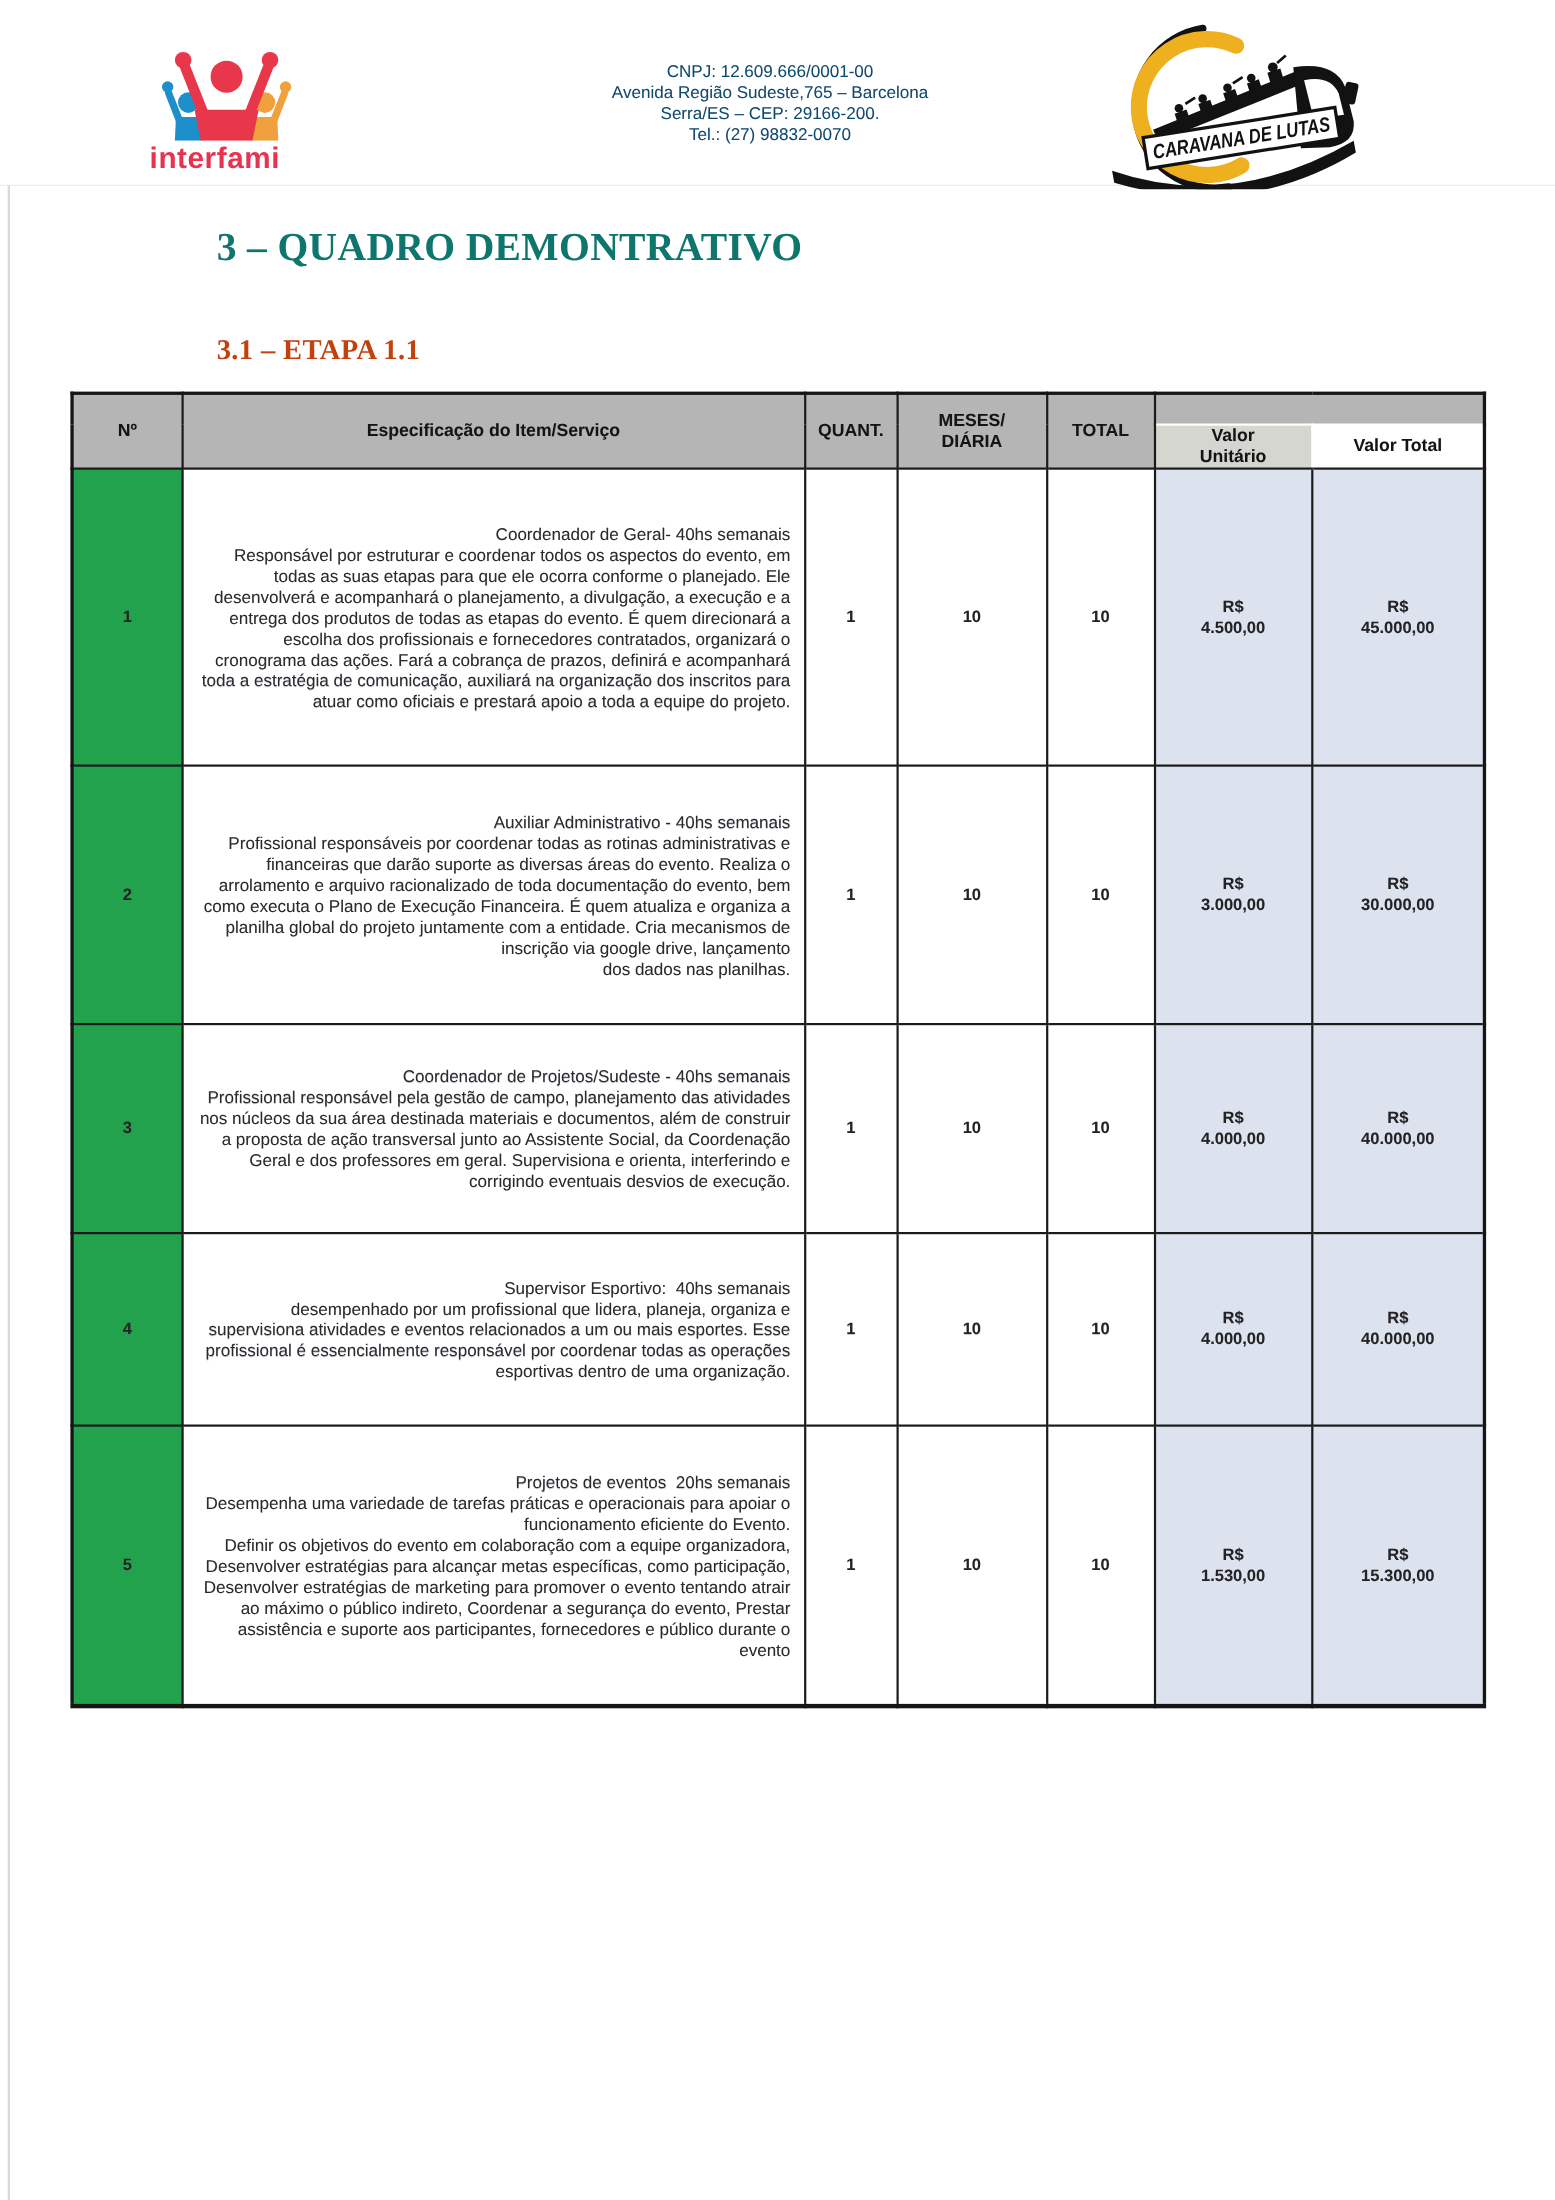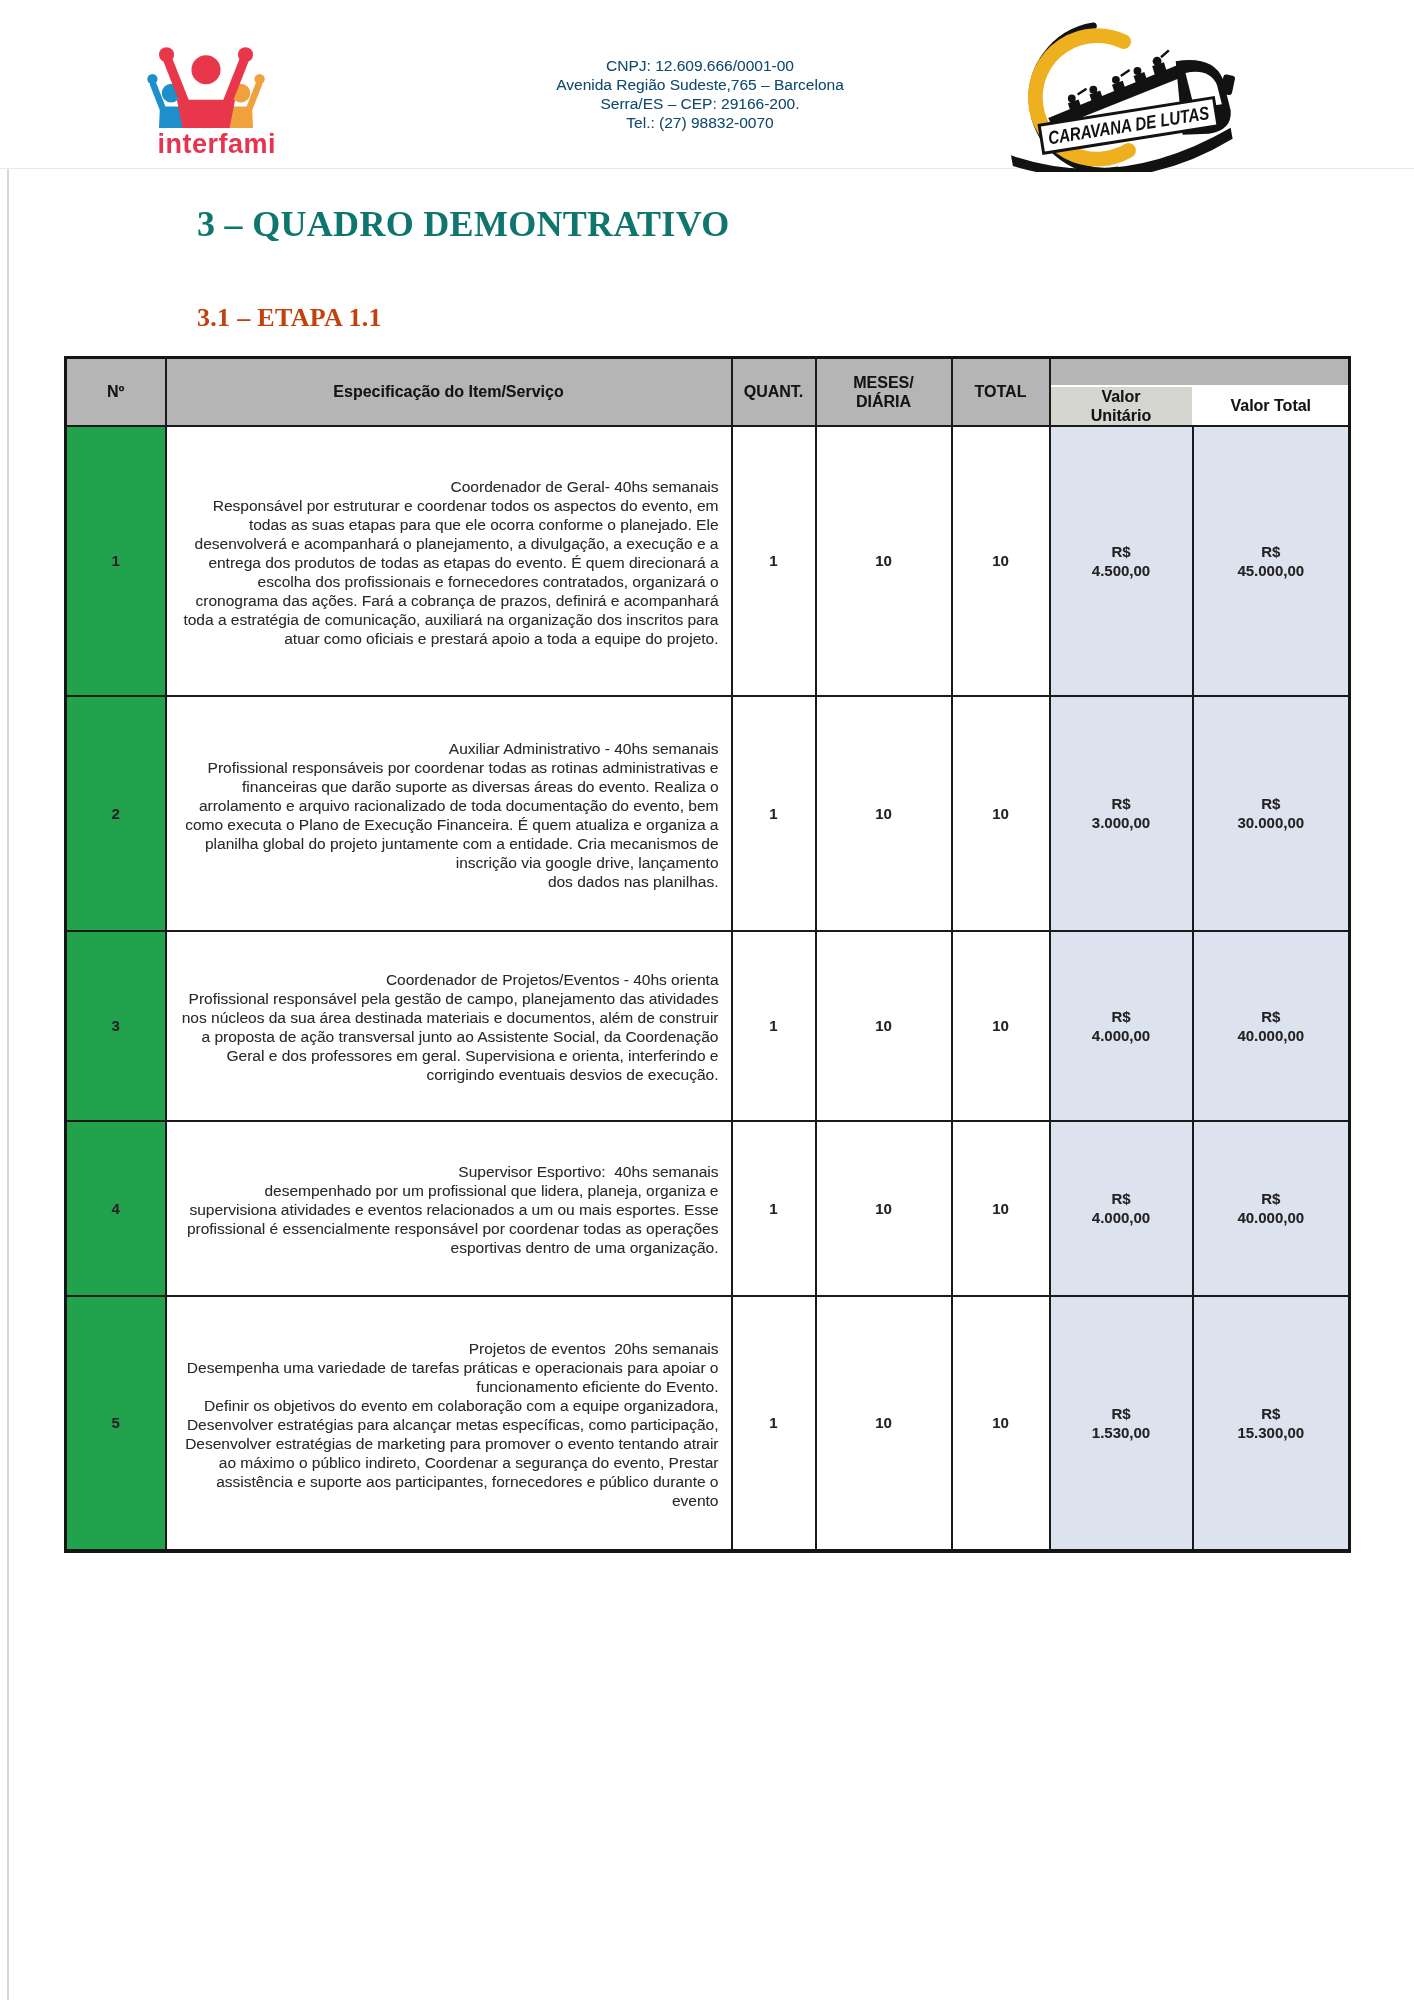--- a/index.html
+++ b/index.html
@@ -4,21 +4,21 @@
 <style>
   * { margin:0; padding:0; box-sizing:border-box; }
   body { background:#ffffff; font-family:"Liberation Sans", sans-serif; }
   .page { position:relative; width:1414px; height:2000px; background:#ffffff; overflow:hidden; }
 
   
   .edge-v { position:absolute; left:7px; top:169px; width:2px; height:1831px; background:#d8d8d8; }
   .edge-h { position:absolute; left:0; top:168px; width:100%; height:1px; background:#e9e9e9; }
 
   
-  .brand-block { position:absolute; left:136px; top:34px; width:140px; text-align:right; }
+  .brand-block { position:absolute; left:136px; top:34px; width:140px; text-align:left; }
   .brand-block svg { display:block; margin:0 auto; }
   .brand-word { font-size:27px; font-weight:bold; color:#e63350; letter-spacing:0.5px; margin-top:1px; }
 
   .contact { position:absolute; left:420px; top:56px; width:560px; text-align:center;
              font-size:15.5px; line-height:19px; color:#0c4a6e;
              text-shadow:0.2px 0.2px 0.5px rgba(120,90,140,0.25); }
 
   .caravana { position:absolute; left:982px; top:20px; }
 
   
@@ -181,21 +181,21 @@
         <td class="cell-val">10</td>
         <td class="cell-val">10</td>
         <td class="cell-money">R$
 3.000,00</td>
         <td class="cell-money">R$
 30.000,00</td>
       </tr>
       <tr class="r3">
         <td class="cell-num">3</td>
         <td class="cell-desc">
-          <div class="desc-text">Coordenador de Projetos/Eventos - 40hs orienta</div>
+          <div class="desc-text">Coordenador de Projetos/Sudeste - 40hs semanais</div>
           <div class="desc-text">Profissional responsável pela gestão de campo, planejamento das atividades nos núcleos da sua área destinada materiais e documentos, além de construir a proposta de ação transversal junto ao Assistente Social, da Coordenação Geral e dos professores em geral. Supervisiona e orienta, interferindo e corrigindo eventuais desvios de execução.</div>
         </td>
         <td class="cell-val">1</td>
         <td class="cell-val">10</td>
         <td class="cell-val">10</td>
         <td class="cell-money">R$
 4.000,00</td>
         <td class="cell-money">R$
 40.000,00</td>
       </tr>

